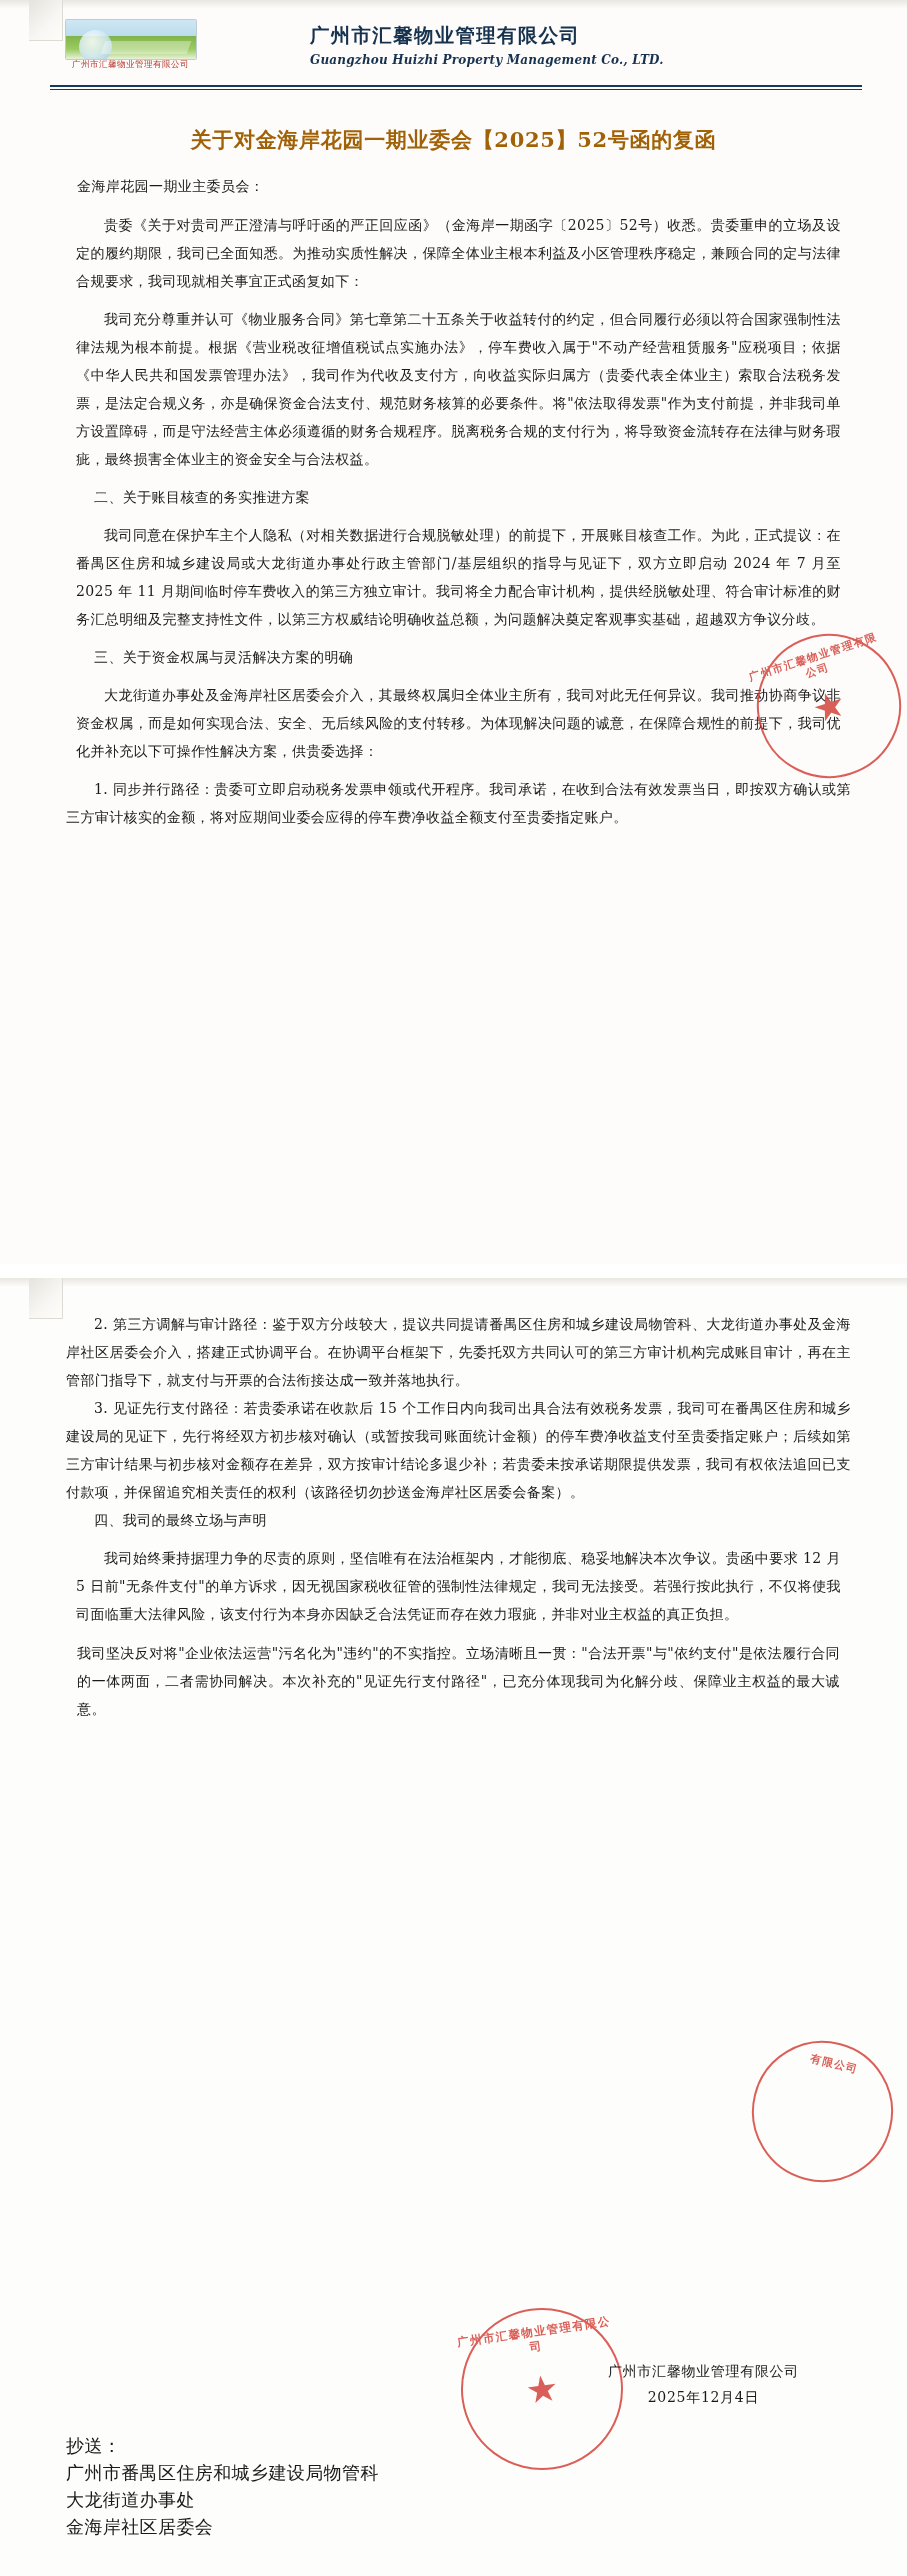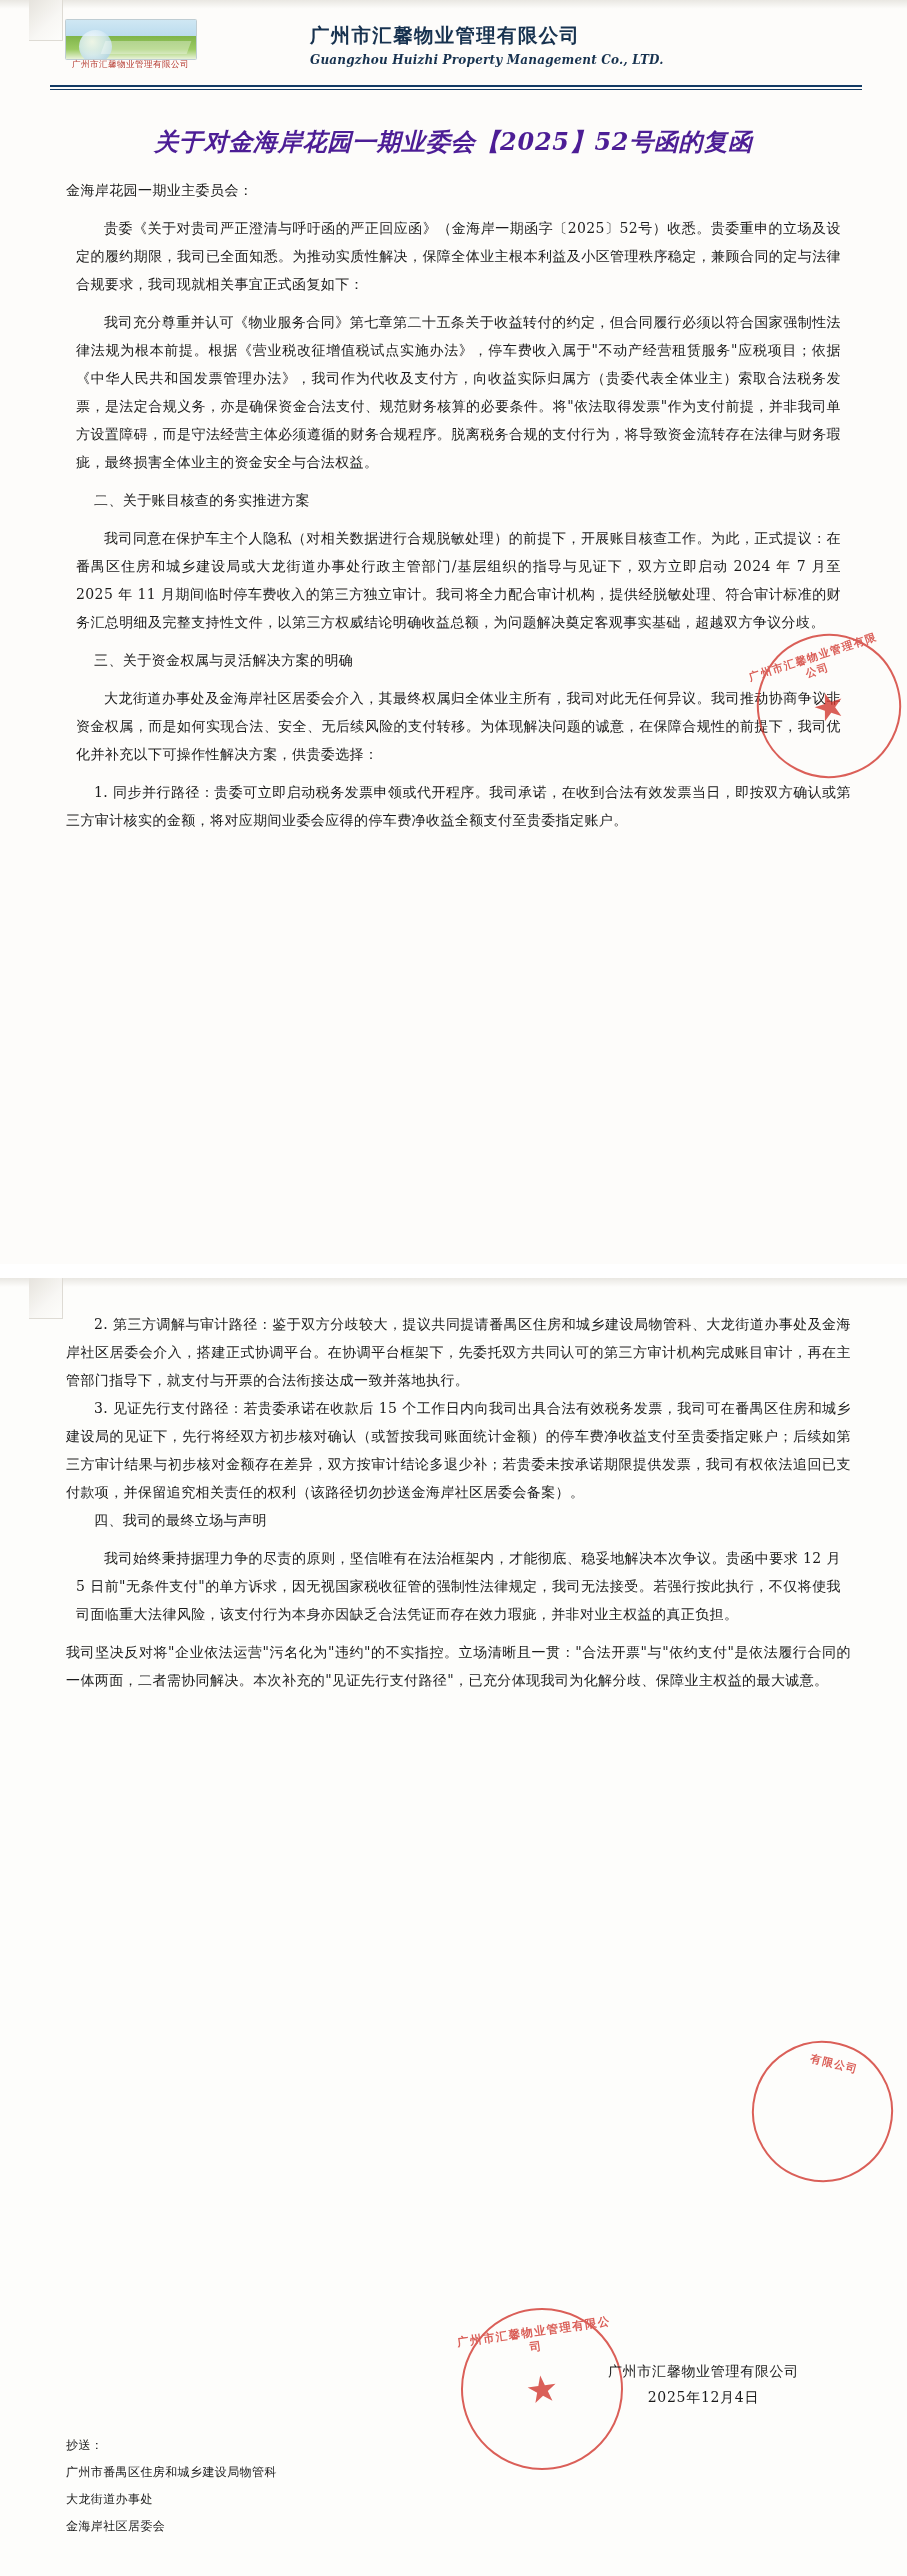--- a/index.html
+++ b/index.html
@@ -124,26 +124,25 @@
     content: "";
     position: absolute;
     left: 0; right: 0; top: 4.3px;
     height: 0.7px;
     background: #123a63;
   }
 
   
   .doc-title {
     text-align: center;
-    font-size: 24px;
+    font-size: 21px;
     font-weight: bold;
     letter-spacing: 0.7px;
     margin: 24.5px 50px 18.7px 50px;
-    color: #4c1d95;
-    font-style: italic;
+    color: #a16207;
   }
   .body-block {
     margin: 0 56px 0 66px;
     font-size: 14px;
     line-height: 28px;
     text-align: justify;
     letter-spacing: 0.4px;
   }
   .addressee {
     margin-bottom: 4.3px;
@@ -151,21 +150,21 @@
   p.para {
     margin: 10px;
     text-indent: 2em;
   }
   p.heading-num {
     margin: 0;
     text-indent: 2em;
     font-weight: normal;
   }
   p.noindent {
-    margin: 0;
+    margin: 11px;
     text-indent: 0;
   }
   .sub-item {
     margin: 0;
     text-indent: 2em;
   }
 
   
   .seal {
     position: absolute;
@@ -240,21 +239,21 @@
     bottom: 180px;
     text-align: center;
     font-size: 14px;
     line-height: 26px;
     letter-spacing: 0.7px;
   }
   .cc-block {
     position: absolute;
     left: 66px;
     bottom: 50px;
-    font-size: 12px;
+    font-size: 18px;
     line-height: 27px;
     letter-spacing: 0.4px;
   }
   .page-gap {
     height: 14.4px;
     background: #ffffff;
   }
   .corner-fold {
     position: absolute;
     left: 29px;

